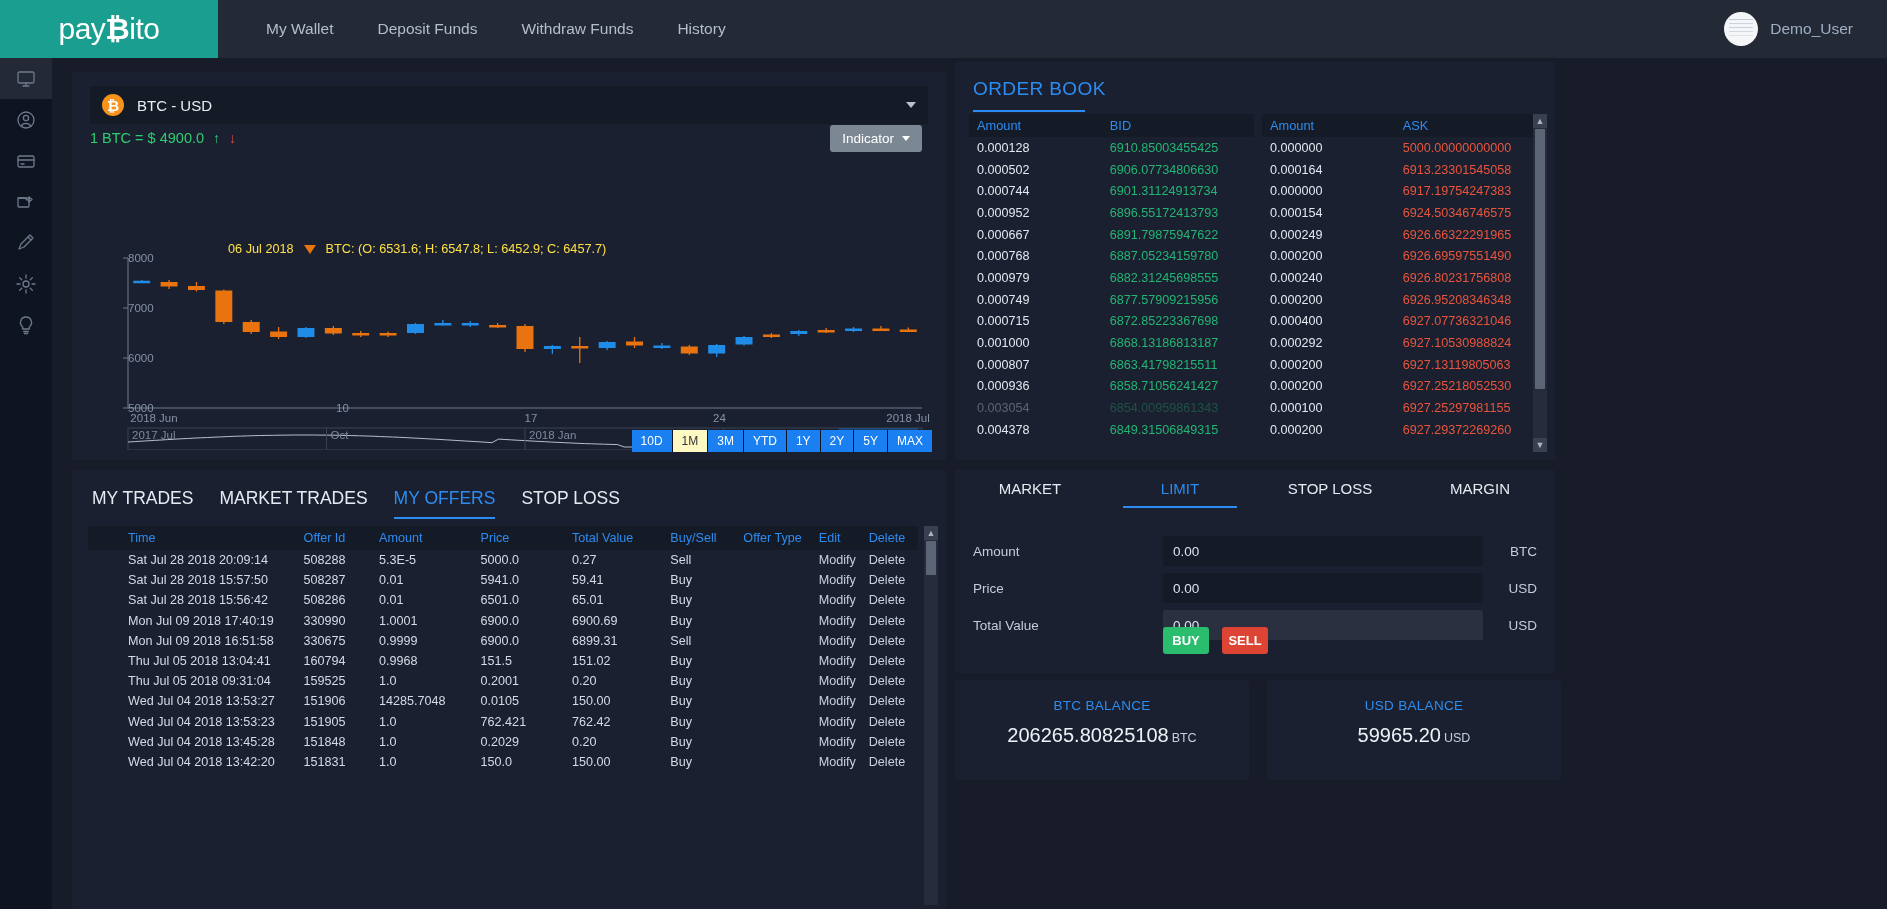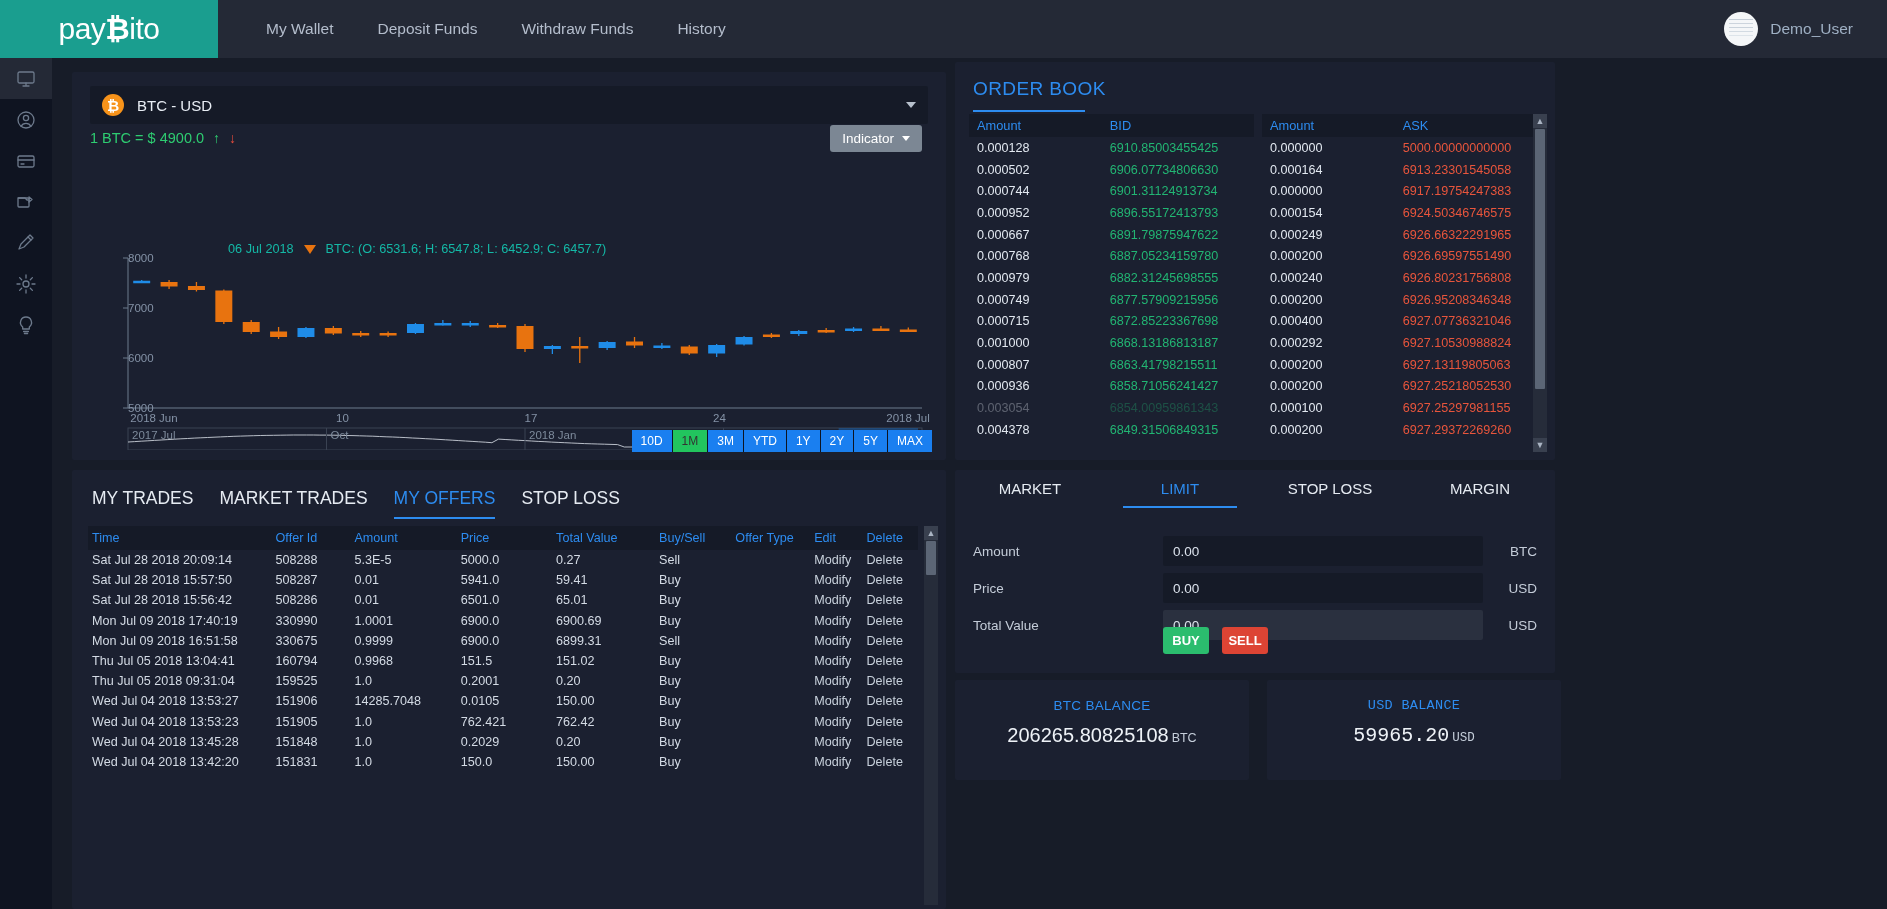--- a/index.html
+++ b/index.html
@@ -56,21 +56,21 @@
   .side-item svg { display: block; }
 
   
   .panel { background: #1b2030; border-radius: 2px; }
 
   #chart-panel { position: absolute; left: 72px; top: 72px; width: 874px; height: 388px; }
   #orderbook-panel { position: absolute; left: 955px; top: 62px; width: 600px; height: 398px; }
   #trades-panel { position: absolute; left: 72px; top: 470px; width: 874px; height: 439px; }
   #order-panel { position: absolute; left: 955px; top: 470px; width: 600px; height: 203px; }
   #btc-bal-panel { position: absolute; left: 955px; top: 680px; width: 294px; height: 100px; }
-  #usd-bal-panel { position: absolute; left: 1267px; top: 680px; width: 294px; height: 100px; font-family: Liberation Mono, monospace; }
+  #usd-bal-panel { position: absolute; left: 1267px; top: 680px; width: 294px; height: 100px; }
 
   
   #pair-select {
     position: absolute; left: 18px; top: 14px; width: 838px; height: 38px;
     background: #151a27; border-radius: 2px; display: flex; align-items: center;
     padding: 0 12px; cursor: pointer;
   }
   #btc-coin {
     width: 22px; height: 22px; border-radius: 50%; background: #f7931a;
     color: #fff; font-size: 15px; font-weight: 700; display: flex;
@@ -94,21 +94,21 @@
     background: #7c8794; color: #fff; font-size: 13.5px; border: none;
     border-radius: 3px; padding: 0 12px; cursor: pointer;
     display: flex; align-items: center; gap: 8px; margin-left: 20px;
   }
   #indicator-btn .caret {
     width: 0; height: 0; border-left: 4px solid transparent;
     border-right: 4px solid transparent; border-top: 5px solid #fff;
   }
   #ohlc-line {
     position: absolute; left: 156px; top: 170px; font-size: 12.7px;
-    color: #14b8a6; display: flex; align-items: center; gap: 7px;
+    color: #fde047; display: flex; align-items: center; gap: 7px;
   }
   #ohlc-line .tri-dn {
     width: 0; height: 0; border-left: 6px solid transparent;
     border-right: 6px solid transparent; border-top: 9px solid #e8730f;
     margin: 0 3px;
   }
   #chart-area { position: absolute; left: 10px; top: 182px; width: 856px; height: 196px; }
   .ylabel { position: absolute; right: 100%; margin-right: 6px; transform: translateY(-50%);
     color: #8492a6; font-size: 11.5px; white-space: nowrap; }
   .xlabel { position: absolute; top: 2px; transform: translateX(-50%);
@@ -116,21 +116,21 @@
   .navlabel { position: absolute; top: 3px; color: #7d8a9b; font-size: 11.5px; }
   #range-buttons {
     position: absolute; right: 14px; bottom: 8px; display: flex; height: 22px;
   }
   .range-btn {
     background: #1a7ff0; color: #fff; font-size: 12px; border: none;
     padding: 0 9px; cursor: pointer; border-right: 1px solid #0d1421;
     display:flex; align-items:center;
   }
   .range-btn:last-child { border-right: none; }
-  .range-btn.active { background: #22c55e; color: #333; }
+  .range-btn.active { background: #fef9c3; color: #333; }
 
   
   #ob-title {
     position: absolute; left: 18px; top: 16px; color: #2d8cf0;
     font-size: 19px; letter-spacing: 0.4px;
   }
   #ob-underline { position: absolute; left: 18px; top: 48px; width: 112px; height: 2px; background: #2d8cf0; }
   #ob-body { position: absolute; left: 14px; top: 52px; right: 8px; bottom: 8px; display: flex; }
   .ob-side { flex: 1; min-width: 0; }
   .ob-side + .ob-side { margin-left: 8px; }
@@ -157,21 +157,21 @@
   .t-tab { color: #e6ebf2; font-size: 17.5px; cursor: pointer; padding-bottom: 10px; position: relative; }
   .t-tab.active { color: #2d8cf0; }
   .t-tab.active::after {
     content: ""; position: absolute; left: 0; right: 0; bottom: 0; height: 2px; background: #2d8cf0;
   }
   #trades-table { position: absolute; left: 16px; top: 56px; right: 28px; bottom: 4px; }
   .tr-head { display: flex; background: #151a27; height: 24px; align-items: center; }
   .tr-head div { color: #2d8cf0; font-size: 12.6px; }
   .tr-row { display: flex; height: 20.2px; align-items: center; color: #d4dbe5; font-size: 12.6px; }
   .tr-row .lnk { color: #c8d1dc; cursor: pointer; }
-  .c1 { width: 22.6%; padding-left: 4px; }
+  .c1 { width: 22.6%; padding-left: 4px; margin-left: 36px; }
   .c2 { width: 9.5%; }
   .c3 { width: 12.8%; }
   .c4 { width: 11.5%; }
   .c5 { width: 12.4%; }
   .c6 { width: 9.2%; }
   .c7 { width: 9.5%; }
   .c8 { width: 6.3%; }
   .c9 { width: 6.2%; }
   #tr-scroll {
     position: absolute; right: 8px; top: 56px; bottom: 4px; width: 14px;
@@ -388,21 +388,21 @@
         <line x1="641.5" y1="174" x2="641.5" y2="196" stroke="#3a4252"></line>
         <rect x="756.63" y="174" width="79.4" height="22" fill="#1a5fa8" opacity="0.55"></rect>
         <rect x="751.63" y="178" width="10" height="14" rx="1.5" fill="#e9edf2" stroke="#8a93a1"></rect>
         <rect x="831.03" y="178" width="10" height="14" rx="1.5" fill="#e9edf2" stroke="#8a93a1"></rect>
       </svg>
       <div class="ylabel" style="left: 46px; top: 154px;">5000</div>
       <div class="ylabel" style="left: 46px; top: 104px;">6000</div>
       <div class="ylabel" style="left: 46px; top: 54px;">7000</div>
       <div class="ylabel" style="left: 46px; top: 4px;">8000</div>
       <div class="xlabel" style="left: 72px; top: 158px;">2018 Jun</div>
-      <div class="xlabel" style="left: 260.5px; top: 158px;">10</div>
+      <div class="xlabel" style="left: 260.5px; top: 148px;">10</div>
       <div class="xlabel" style="left: 449px; top: 158px;">17</div>
       <div class="xlabel" style="left: 637.5px; top: 158px;">24</div>
       <div class="xlabel" style="left: 826px; top: 158px;">2018 Jul</div>
       <div class="navlabel" style="left: 50px; top: 175px;">2017 Jul</div>
       <div class="navlabel" style="left: 248.5px; top: 175px;">Oct</div>
       <div class="navlabel" style="left: 447px; top: 175px;">2018 Jan</div>
       <div class="navlabel" style="left: 645.5px; top: 175px;">Apr</div>
     </div>
   <div id="range-buttons">
       <button class="range-btn">10D</button>

